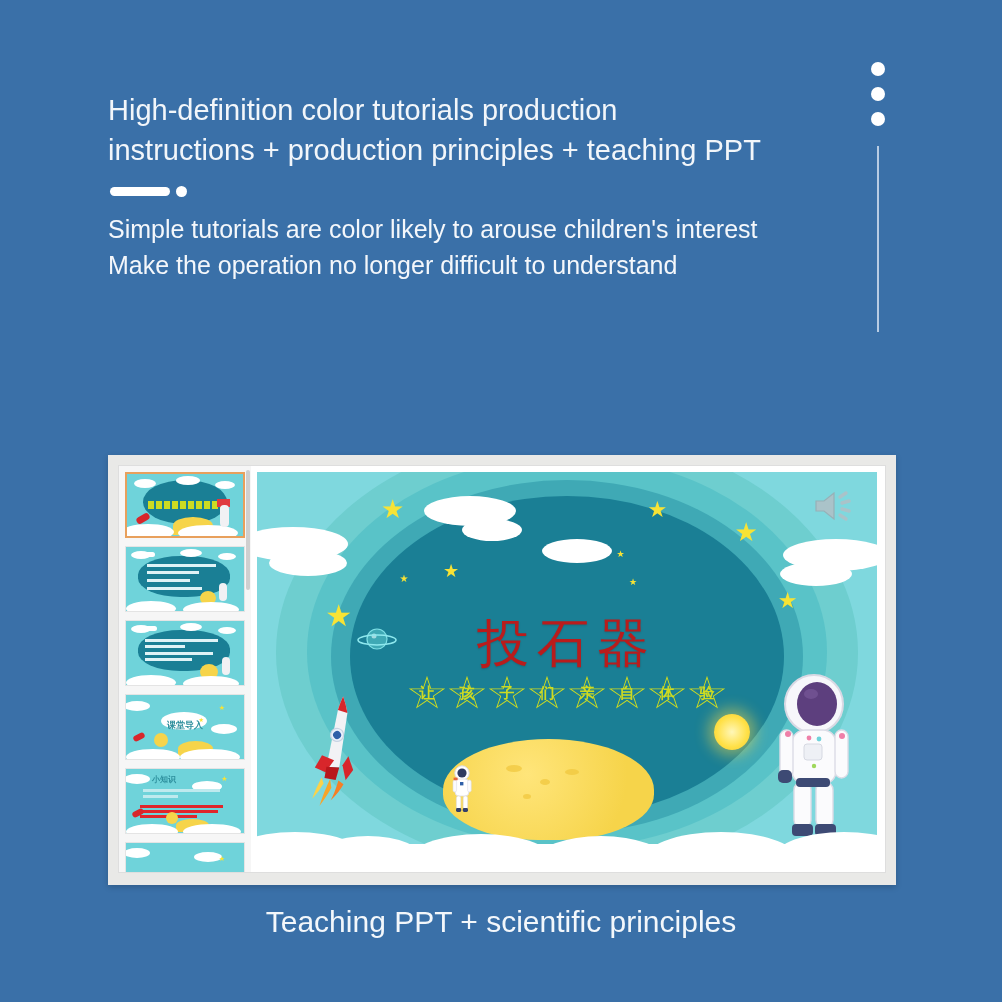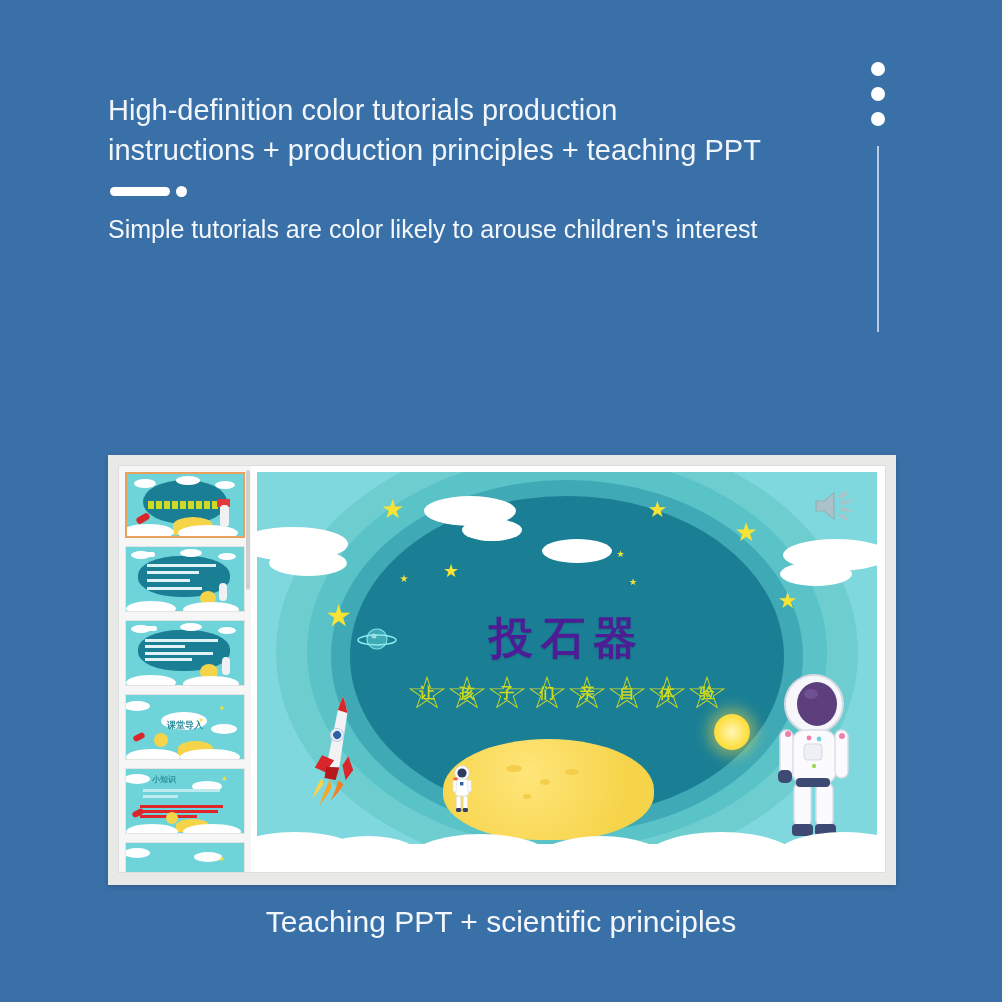--- a/index.html
+++ b/index.html
@@ -98,22 +98,22 @@
   .ring{
     position:absolute; border-radius:50%;
   }
   #ring1{ left:3%;  top:-10%; width:94%; height:112%; background:#6ececf; }
   #ring2{ left:8%;  top:-4%;  width:84%; height:100%; background:#59c3c8; }
   #ring3{ left:12%; top:2%;   width:76%; height:90%;  background:#3fa9b5; }
   #ring4{ left:15%; top:6%;   width:70%; height:82%;  background:#1a7f95; }
 
   #slide-title{
     position:absolute; left:0; right:0; top:35%;
-    text-align:center; color:#4c1d95;
-    font-size:44px; letter-spacing:8px; font-weight:700;
+    text-align:center; color:#b91c1c;
+    font-size:52px; letter-spacing:8px; font-weight:400;
     text-shadow:0 1px 2px rgba(0,0,0,.15);
   }
   #star-row{
     position:absolute; left:0; right:0; top:52%;
     display:flex; justify-content:center; gap:2px;
   }
   .star-char{
     position:relative; width:38px; height:36px;
     display:flex; align-items:center; justify-content:center;
   }
@@ -207,20 +207,21 @@
     <div>instructions + production principles + teaching PPT</div>
   </div>
 
   <div id="divider">
     <span class="bar"></span>
     <span class="pip"></span>
   </div>
 
   <div id="tagline">
     <div>Simple tutorials are color likely to arouse children's interest</div>
+    <div>Make the operation no longer difficult to understand</div>
   </div>
 </div>
 
 <div id="ppt-window">
   <div id="ppt-inner">
 
     <div id="thumb-pane">
 
       <div class="thumb selected">
         <div style="position:absolute;left:14%;top:10%;width:72%;height:70%;border-radius:50%;background:#1a7f95;"></div>

